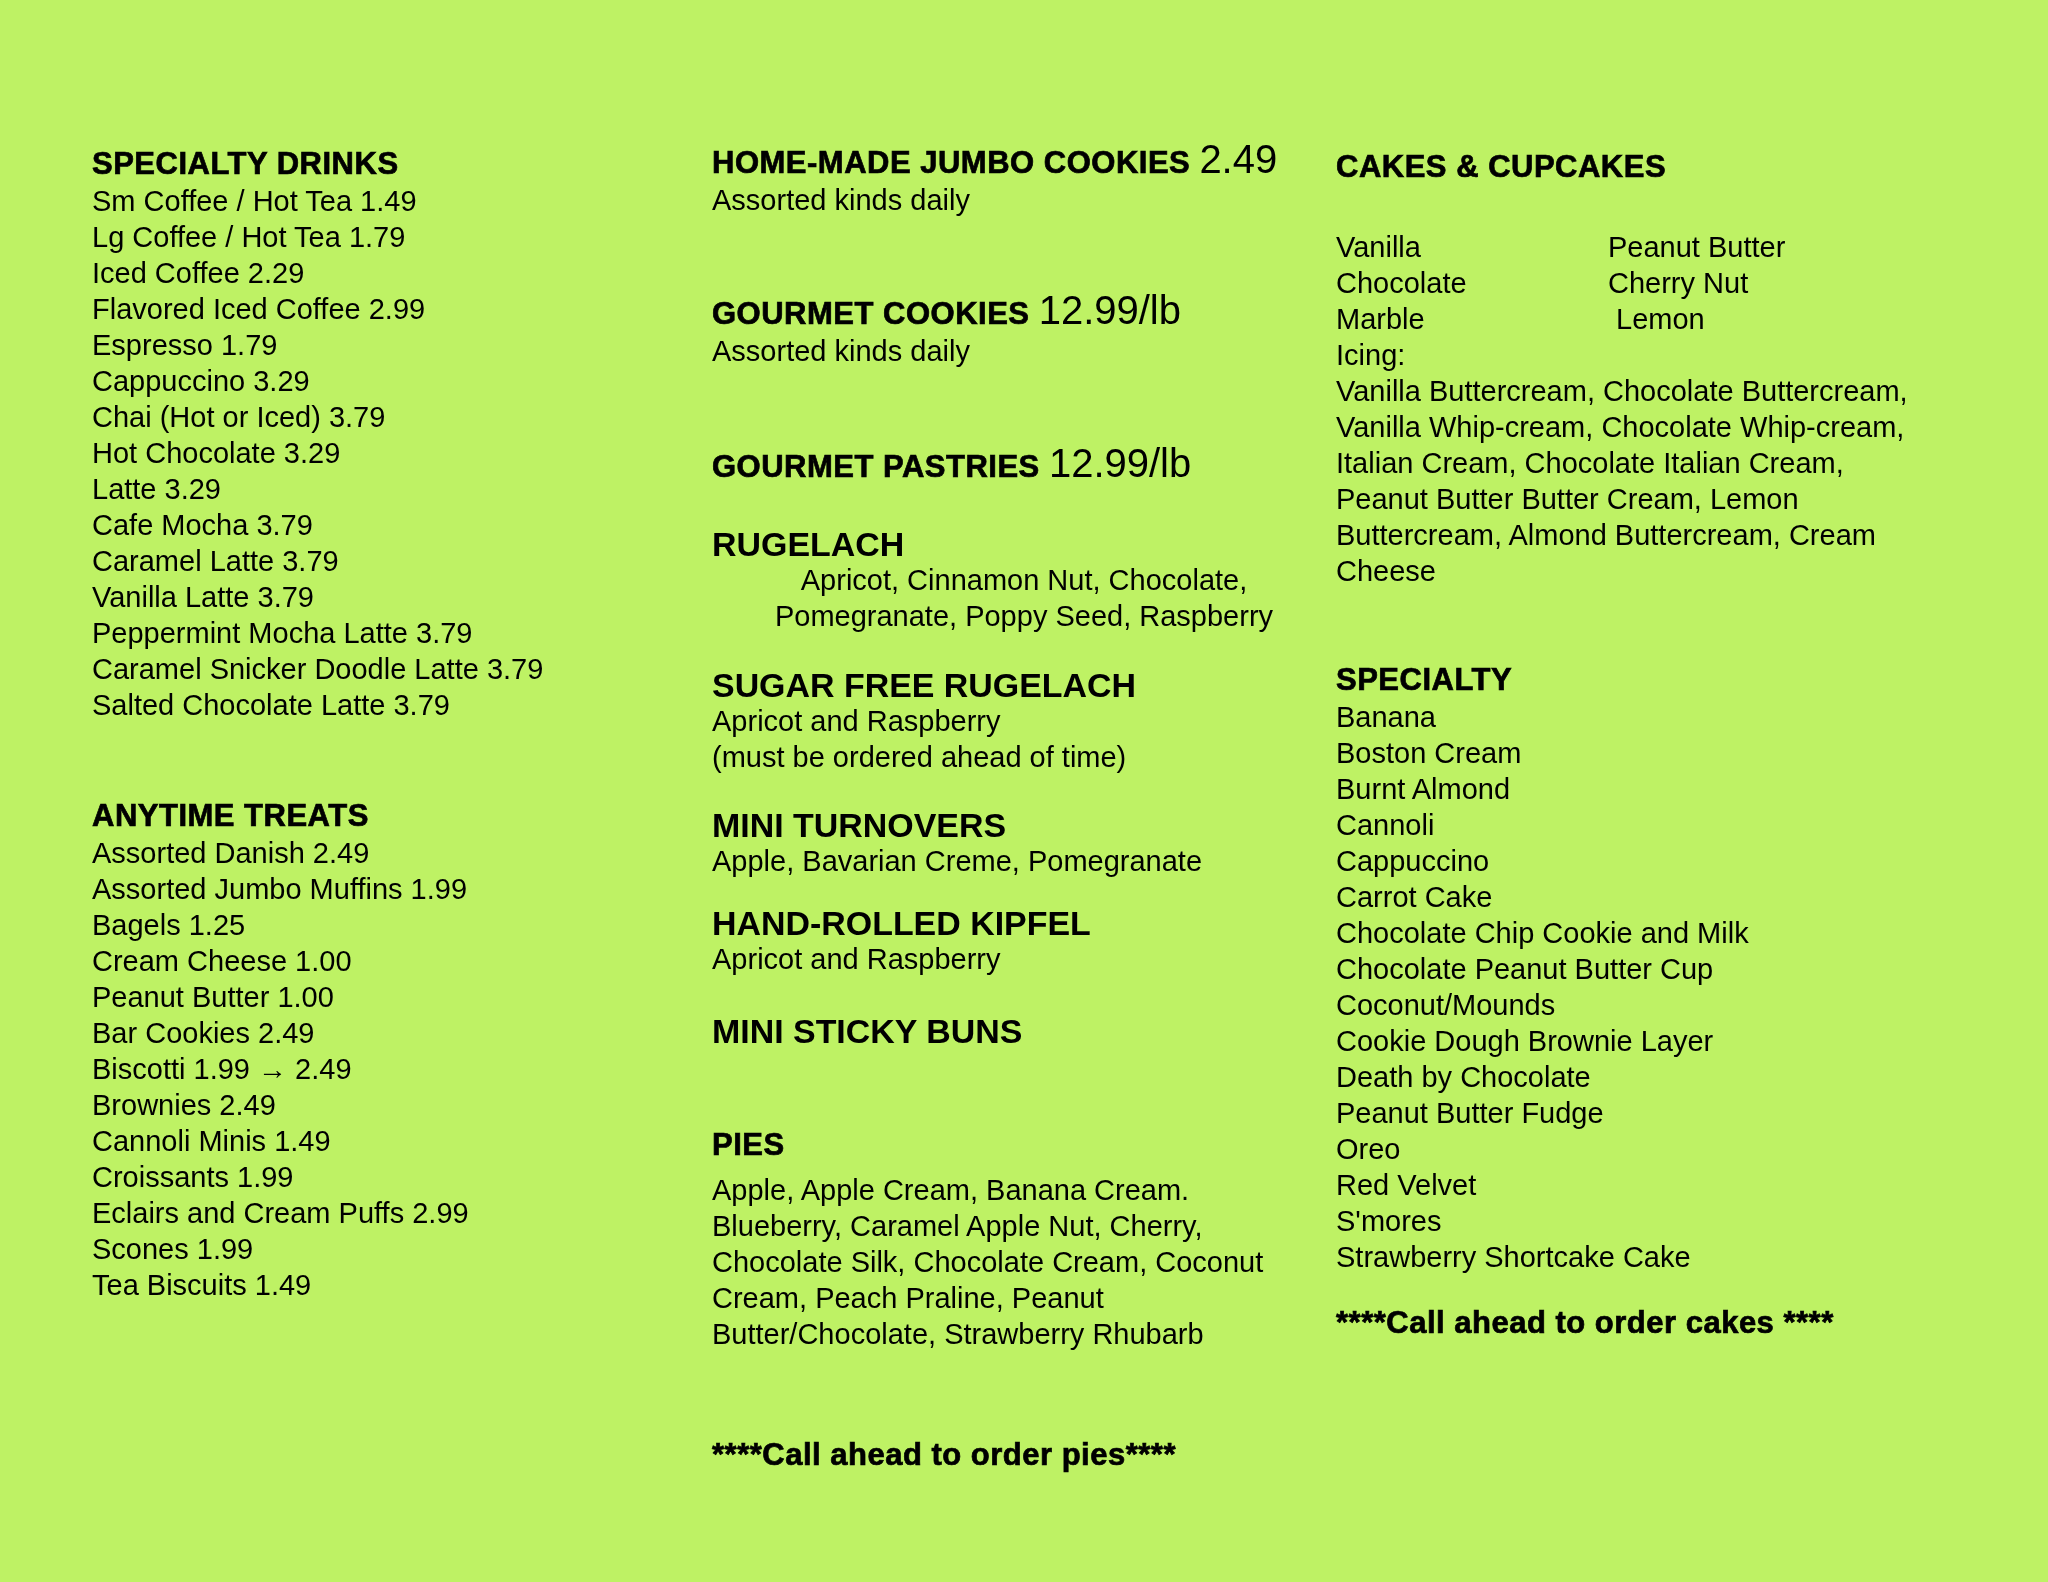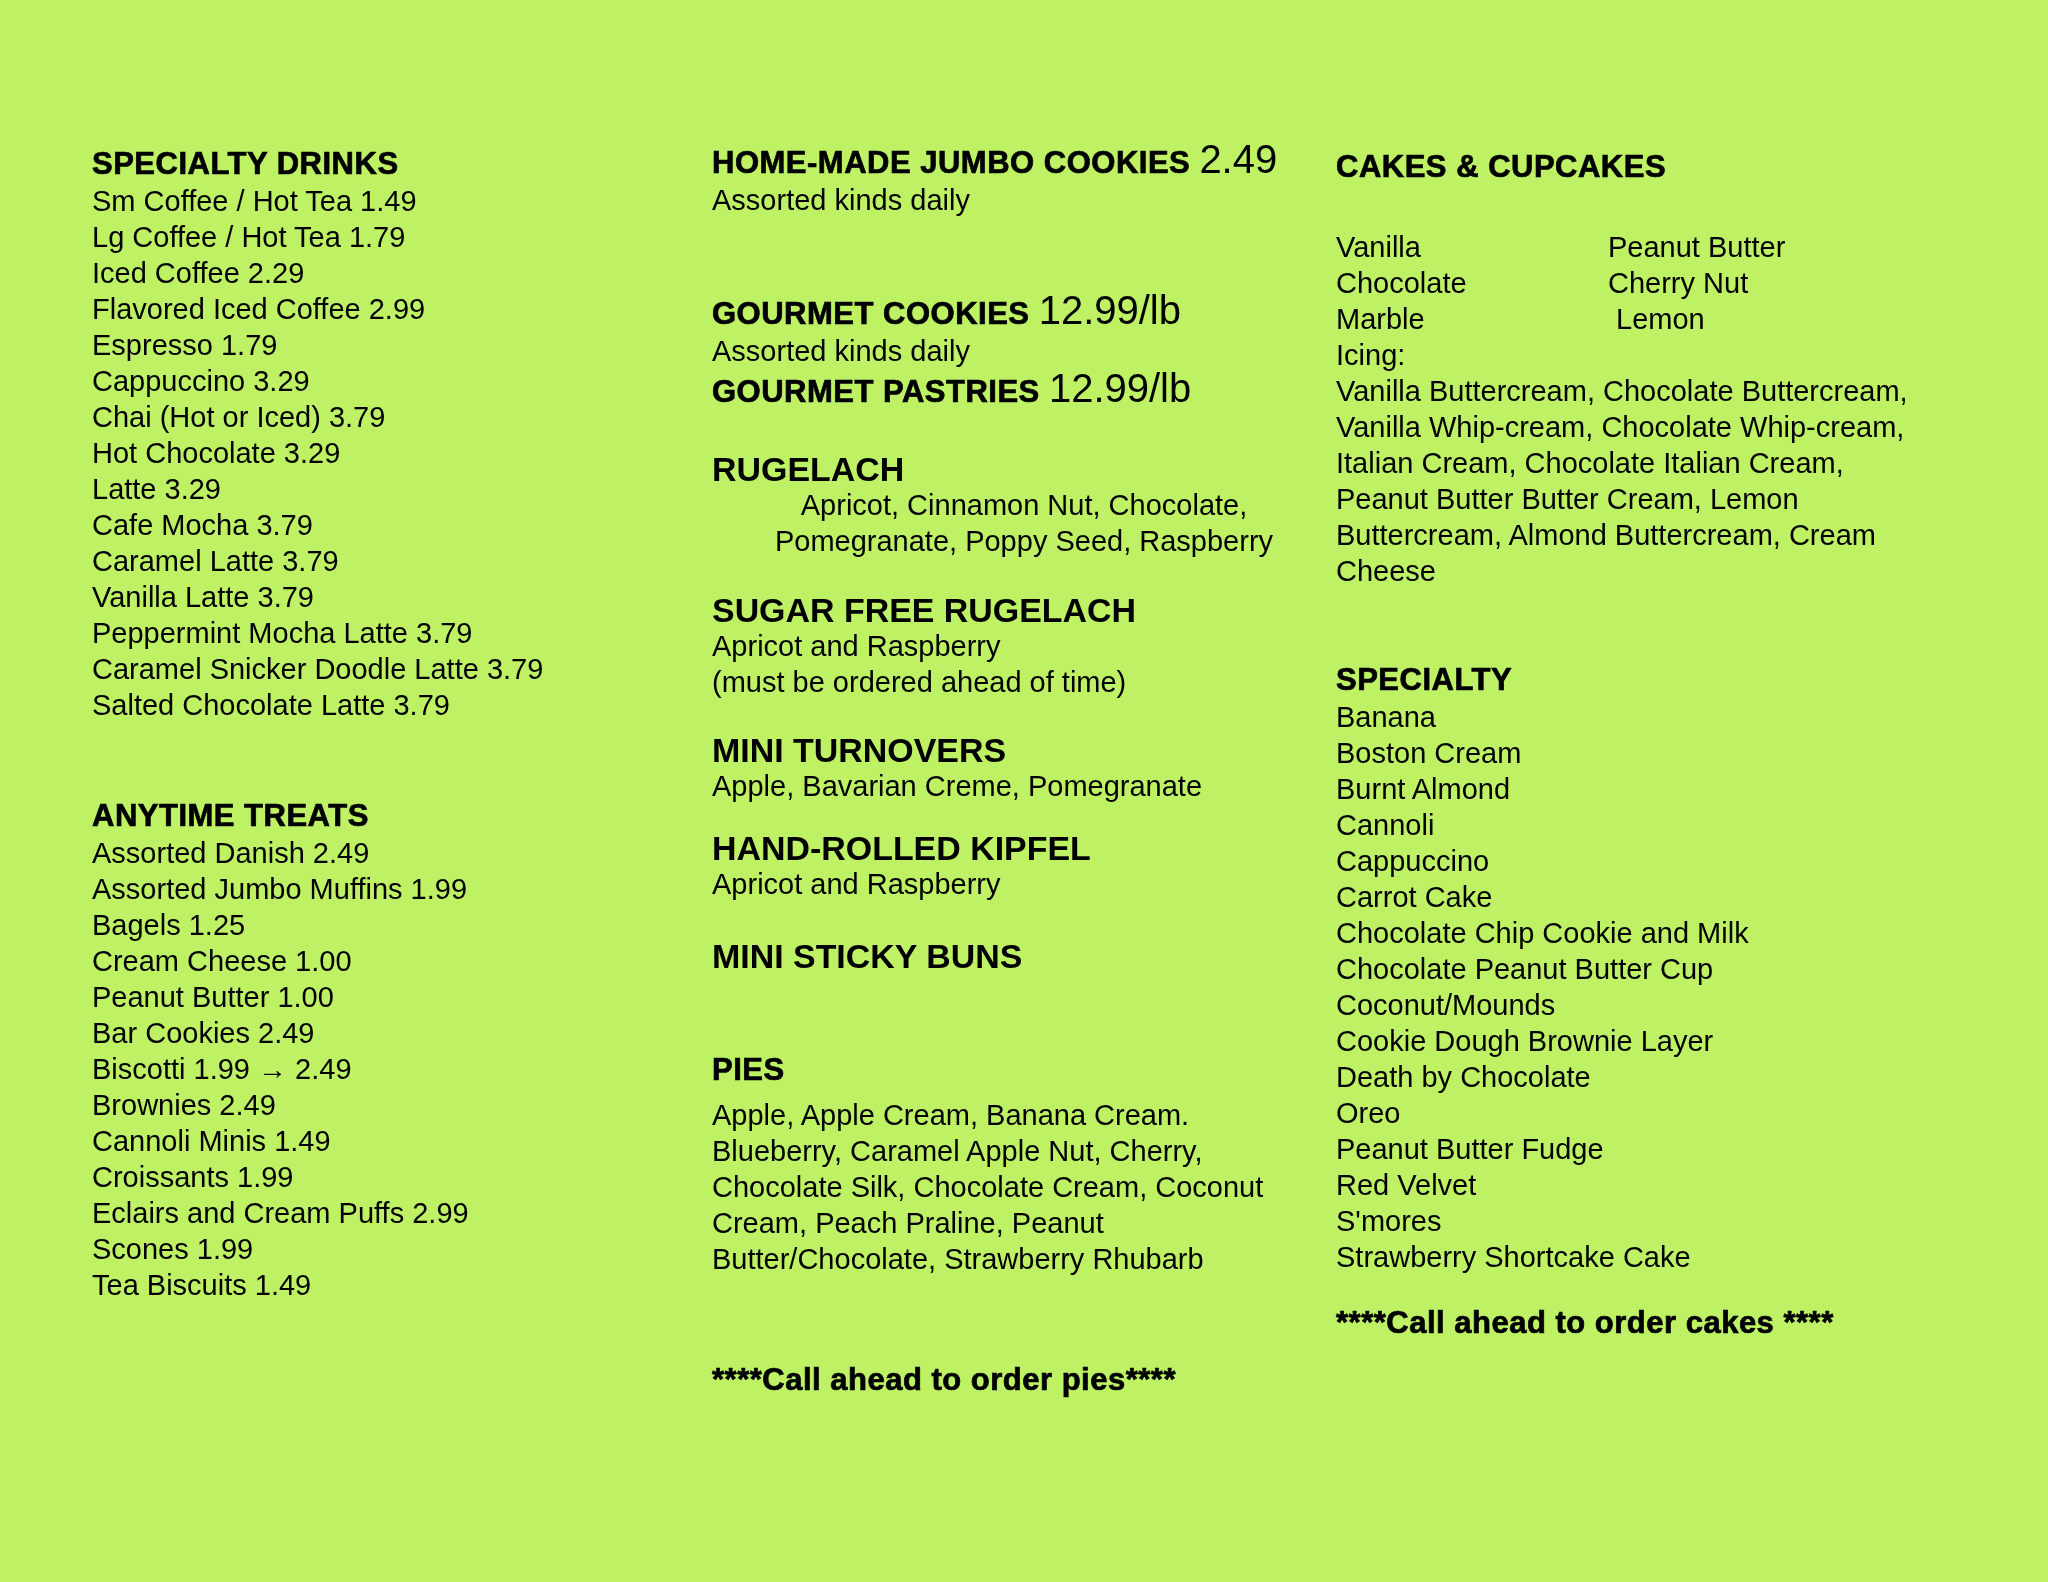--- a/index.html
+++ b/index.html
@@ -35,21 +35,21 @@
   .m-drinks-hdr  { margin-top:145px; }
   .m-drinks-list { margin-top:48px; }
   .m-treats-hdr  { margin-top:74px; }
   .m-treats-list { margin-top:3px; }
 
   
   .m-home-hdr      { margin-top:140px; }
   .m-note          { margin-top:5px; }
   .m-note-tight    { margin-top:2px; }
   .m-gc-hdr        { margin-top:73px; }
-  .m-gp-hdr        { }
+  .m-gp-hdr        { margin-top:75px; }
   .m-rugelach-hdr  { margin-top:40px; }
   .m-sf-hdr        { margin-top:33px; }
   .m-mt-hdr        { margin-top:32px; }
   .m-kipfel-hdr    { margin-top:26px; }
   .m-sticky-hdr    { margin-top:36px; }
   .m-pies-hdr      { margin-top:77px; }
   .m-pies-lines    { margin-top:8px; }
   .m-pies-note     { margin-top:84px; }
 
   .rugelach-flavors { text-align:center; width:624px; }
@@ -186,22 +186,22 @@
         <li class="line">Boston Cream</li>
         <li class="line">Burnt Almond</li>
         <li class="line">Cannoli</li>
         <li class="line">Cappuccino</li>
         <li class="line">Carrot Cake</li>
         <li class="line">Chocolate Chip Cookie and Milk</li>
         <li class="line">Chocolate Peanut Butter Cup</li>
         <li class="line">Coconut/Mounds</li>
         <li class="line">Cookie Dough Brownie Layer</li>
         <li class="line">Death by Chocolate</li>
+        <li class="line">Peanut Butter Fudge</li>
         <li class="line">Oreo</li>
-        <li class="line">Peanut Butter Fudge</li>
         <li class="line">Red Velvet</li>
         <li class="line">S'mores</li>
         <li class="line">Strawberry Shortcake Cake</li>
       </ul>
 
     <p class="big m-cakes-note">****Call ahead to order cakes ****</p>
   </div>
 
 </div>
 

